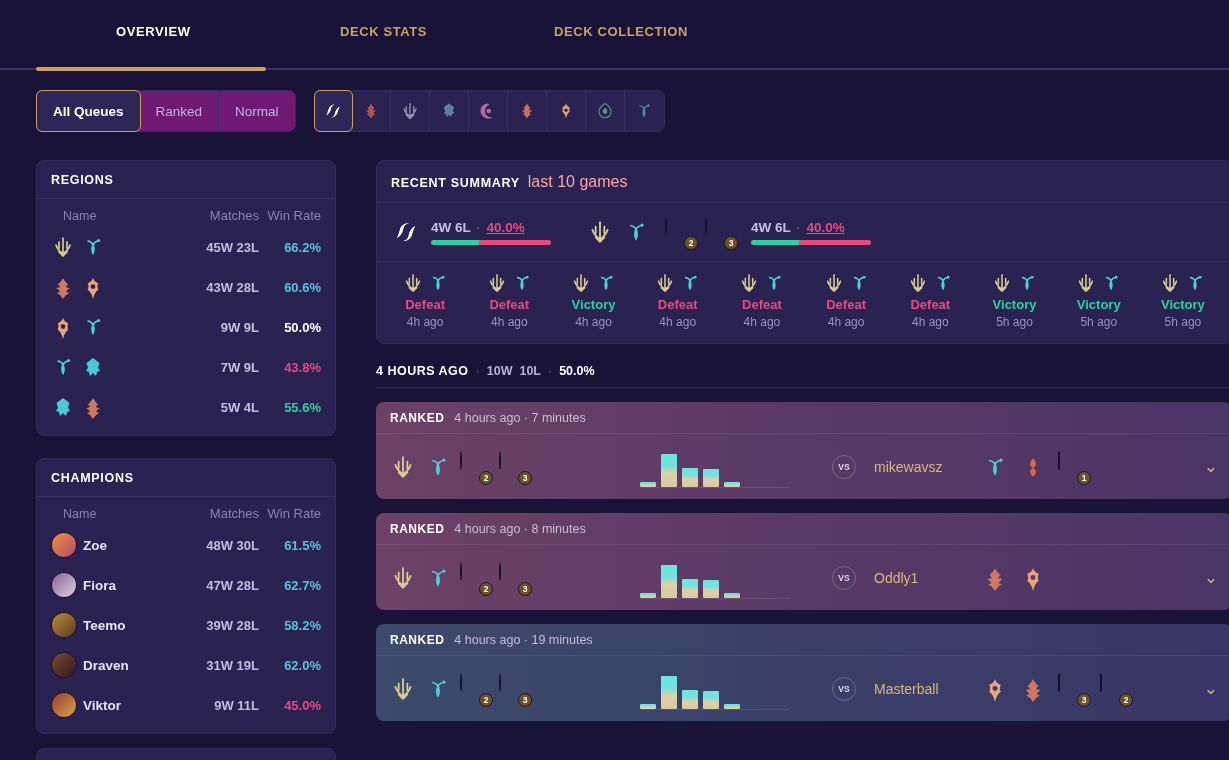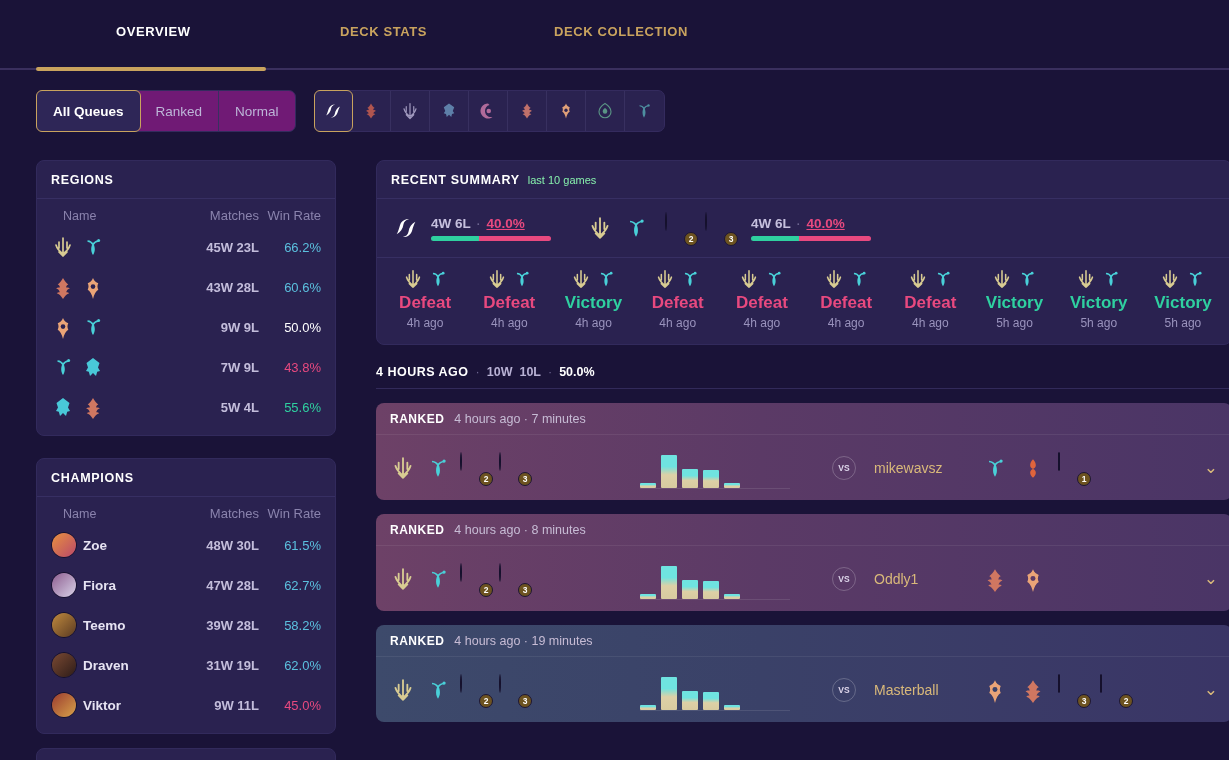--- a/index.html
+++ b/index.html
@@ -77,21 +77,21 @@
     display: flex; 
     padding: 9px 14px 4px 26px;
     font-size: 12.5px; color: #8a83ad;
   }
   .stat-row {
     display: flex; align-items: center;
     padding: 6px 14px; height: 40px;
   }
   .col-name { flex: 1; display: flex; align-items: center; gap: 6px; }
   .col-matches { width: 88px; text-align: right; font-size: 13px; color: #c3bddb; font-weight: bold; }
-  .col-wr { width: 62px; text-align: right; font-size: 13px; font-weight: normal; }
+  .col-wr { width: 62px; text-align: right; font-size: 13px; font-weight: bold; }
   .stat-head .col-name, .stat-head .col-matches, .stat-head .col-wr { font-weight: normal; color: #8a83ad; }
   .wr-high { color: #5bc0de; }
   .wr-even { color: #ffffff; }
   .wr-low  { color: #e8497f; }
   .wr-green{ color: #2fd0a0; }
   .champ-name { font-size: 13.5px; color: #e6e3f2; font-weight: bold; }
 
   .avatar {
     width: 26px; height: 26px; border-radius: 50%;
     flex: 0 0 26px; border: 1px solid #15102c;
@@ -102,40 +102,40 @@
   }
 
   
   .right-col { position: absolute; left: 376px; top: 160px; width: 856px; }
   .summary-panel { background: #2a2250; border-radius: 8px; border: 1px solid #322a5c; }
   .summary-head {
     padding: 12px 14px 11px 14px; border-bottom: 1px solid #372f63;
     display: flex; align-items: baseline; gap: 8px;
   }
   .summary-head .t { font-size: 12.5px; font-weight: bold; letter-spacing: .7px; color: #fff; }
-  .summary-head .s { font-size: 11px; color: #86efac; }
+  .summary-head .s { font-size: 16px; color: #fca5a5; }
 
   .summary-body {
     display: flex; align-items: center; padding: 14px 14px;
     border-bottom: 1px solid #372f63; gap: 14px;
   }
   .sum-block { display: flex; align-items: center; gap: 10px; }
   .sum-stats { display: flex; flex-direction: column; gap: 5px; }
   .sum-line { font-size: 13.5px; font-weight: bold; display: flex; align-items: baseline; gap: 6px; }
   .sum-wl { color: #c6c0de; }
   .sum-dot { color: #6c6590; font-size: 11px; }
   .sum-pct { color: #e8497f; text-decoration: underline; }
   .bar { width: 120px; height: 5px; border-radius: 3px; overflow: hidden; display: flex; background:#3a3166; }
   .bar .w { background: #2fd0a0; }
   .bar .l { background: #e8497f; }
 
   .recent-strip { display: flex; padding: 10px 6px 14px 6px; }
   .recent-item { flex: 1; display: flex; flex-direction: column; align-items: center; gap: 3px; cursor: pointer; }
   .recent-icons { display: flex; gap: 3px; align-items: center; }
-  .recent-res { font-size: 17px; font-weight: bold; }
+  .recent-res { font-size: 13px; font-weight: bold; }
   .res-win { color: #2fd0a0; }
   .res-loss { color: #e8497f; }
   .recent-time { font-size: 12px; color: #9a93bd; }
 
   
   .day-head {
     margin-top: 20px; padding-bottom: 9px;
     border-bottom: 1px solid #322a5a;
     display: flex; align-items: baseline; gap: 7px;
     font-size: 12.5px;

